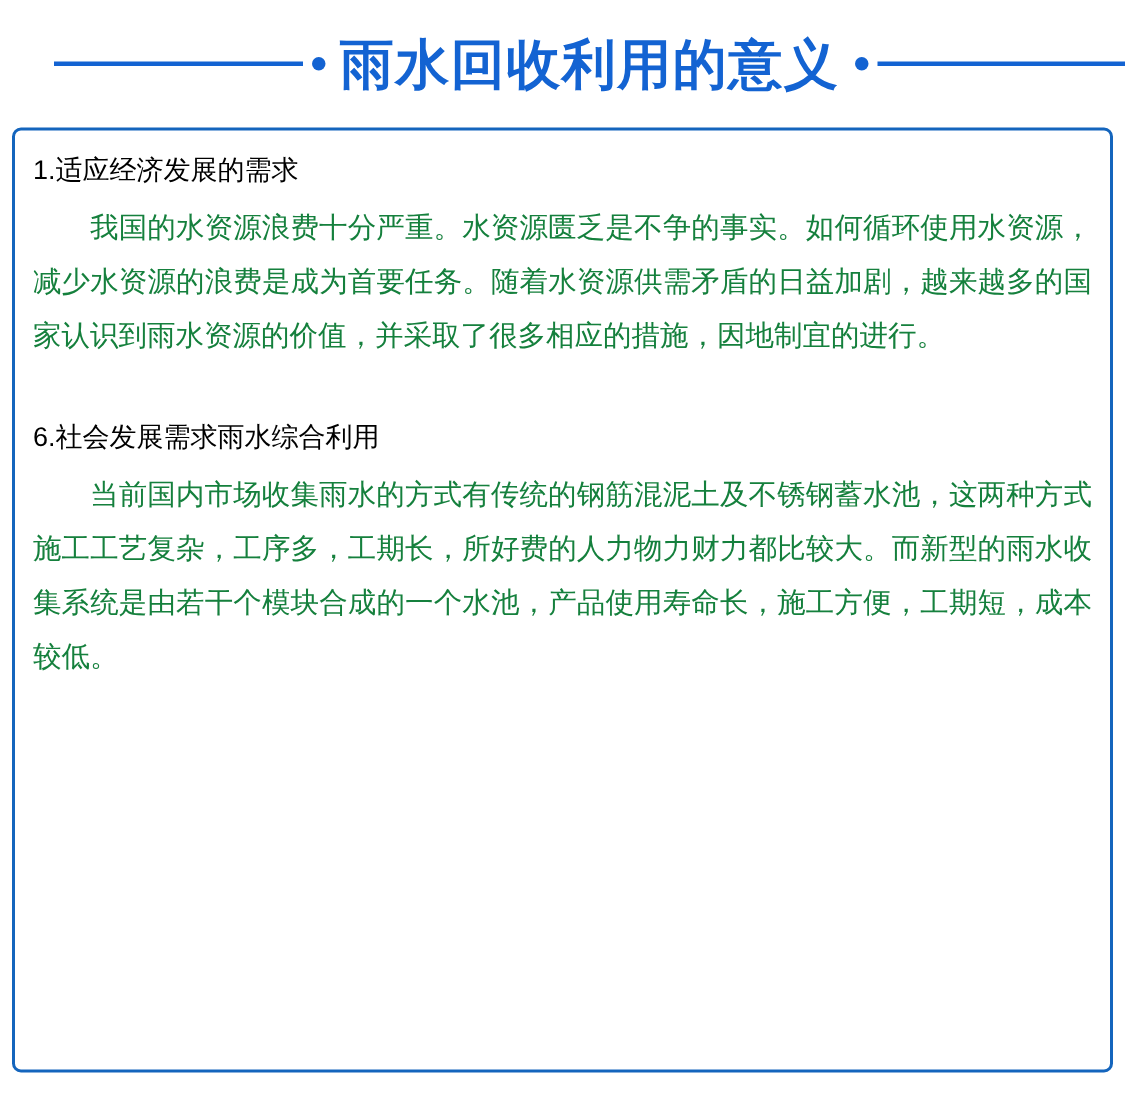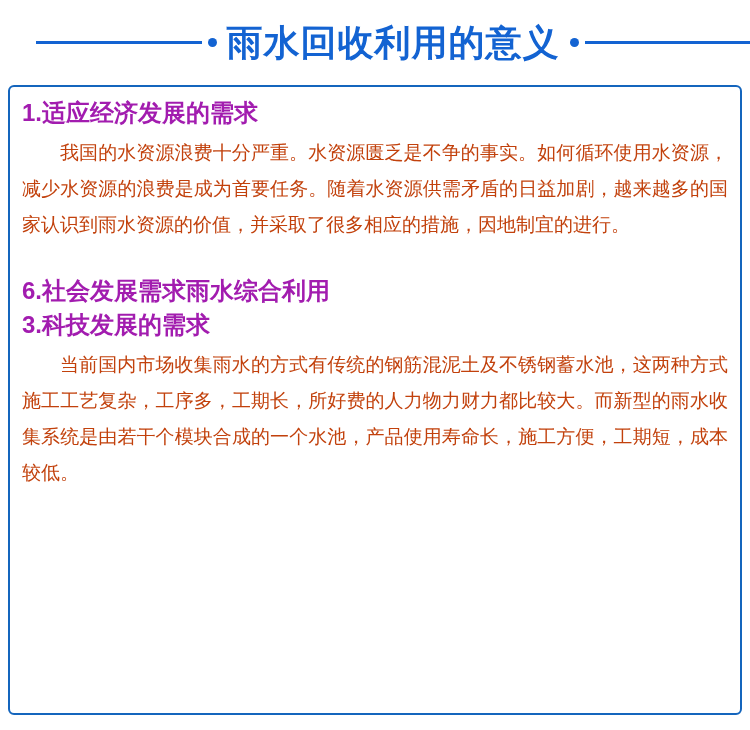--- a/index.html
+++ b/index.html
@@ -46,28 +46,28 @@
     margin: 0 8px;
     width: 734px;
     height: 630px;
     border: 2px solid #1465bd;
     border-radius: 6px;
     padding: 14px 12px 0 12px;
     overflow: hidden;
     background: #ffffff;
   }
   .section-heading {
-    color: #a21caf;
-    font-size: 24px;
-    font-weight: bold;
+    color: #000000;
+    font-size: 18px;
+    font-weight: normal;
     line-height: 24px;
     margin: 0 0 10px 0;
   }
   .section-body {
-    color: #c2410c;
+    color: #15803d;
     font-size: 19px;
     line-height: 36px;
     text-align: justify;
     text-indent: 2em;
     margin: 0 0 36px 0;
   }
   .section:last-child .section-body { margin-bottom: 0; }
 </style>
 </head>
 <body>
@@ -85,17 +85,16 @@
   <div class="section">
     <div class="section-heading">1.适应经济发展的需求</div>
     <p class="section-body">我国的水资源浪费十分严重。水资源匮乏是不争的事实。如何循环使用水资源，减少水资源的浪费是成为首要任务。随着水资源供需矛盾的日益加剧，越来越多的国家认识到雨水资源的价值，并采取了很多相应的措施，因地制宜的进行。</p>
   </div>
 
   <div class="section">
     <div class="section-heading">6.社会发展需求雨水综合利用</div>
   </div>
 
   <div class="section">
-    <div class="section-heading">3.科技发展的需求</div>
     <p class="section-body">当前国内市场收集雨水的方式有传统的钢筋混泥土及不锈钢蓄水池，这两种方式施工工艺复杂，工序多，工期长，所好费的人力物力财力都比较大。而新型的雨水收集系统是由若干个模块合成的一个水池，产品使用寿命长，施工方便，工期短，成本较低。</p>
   </div>
 
 </div>
 
 </body></html>

